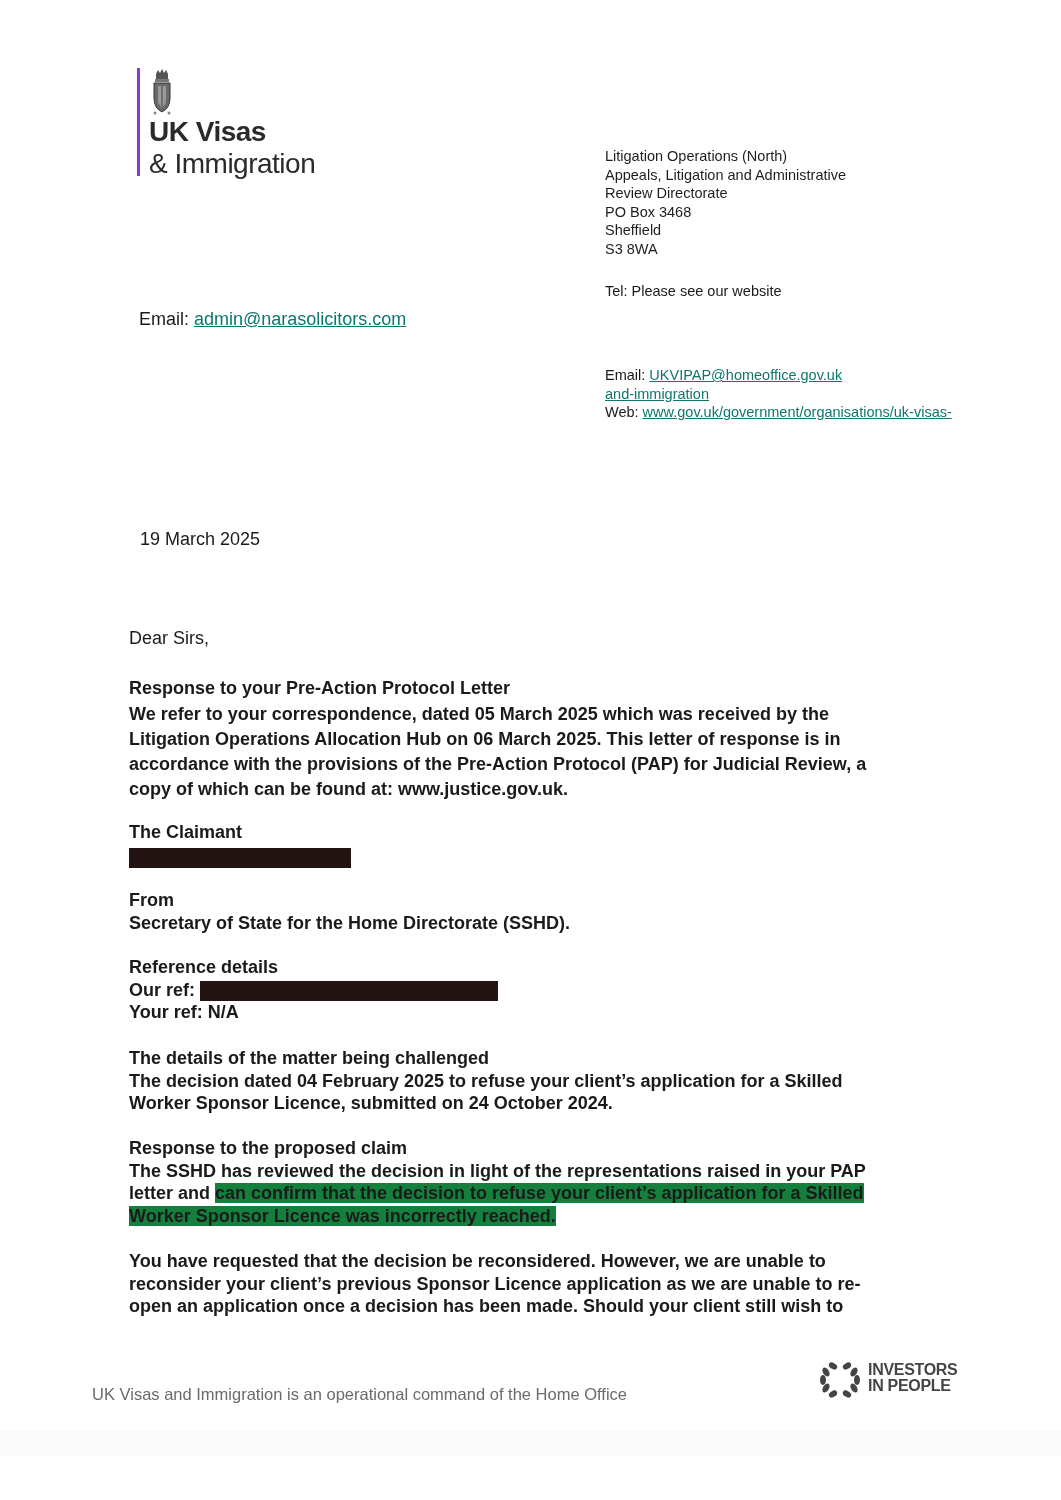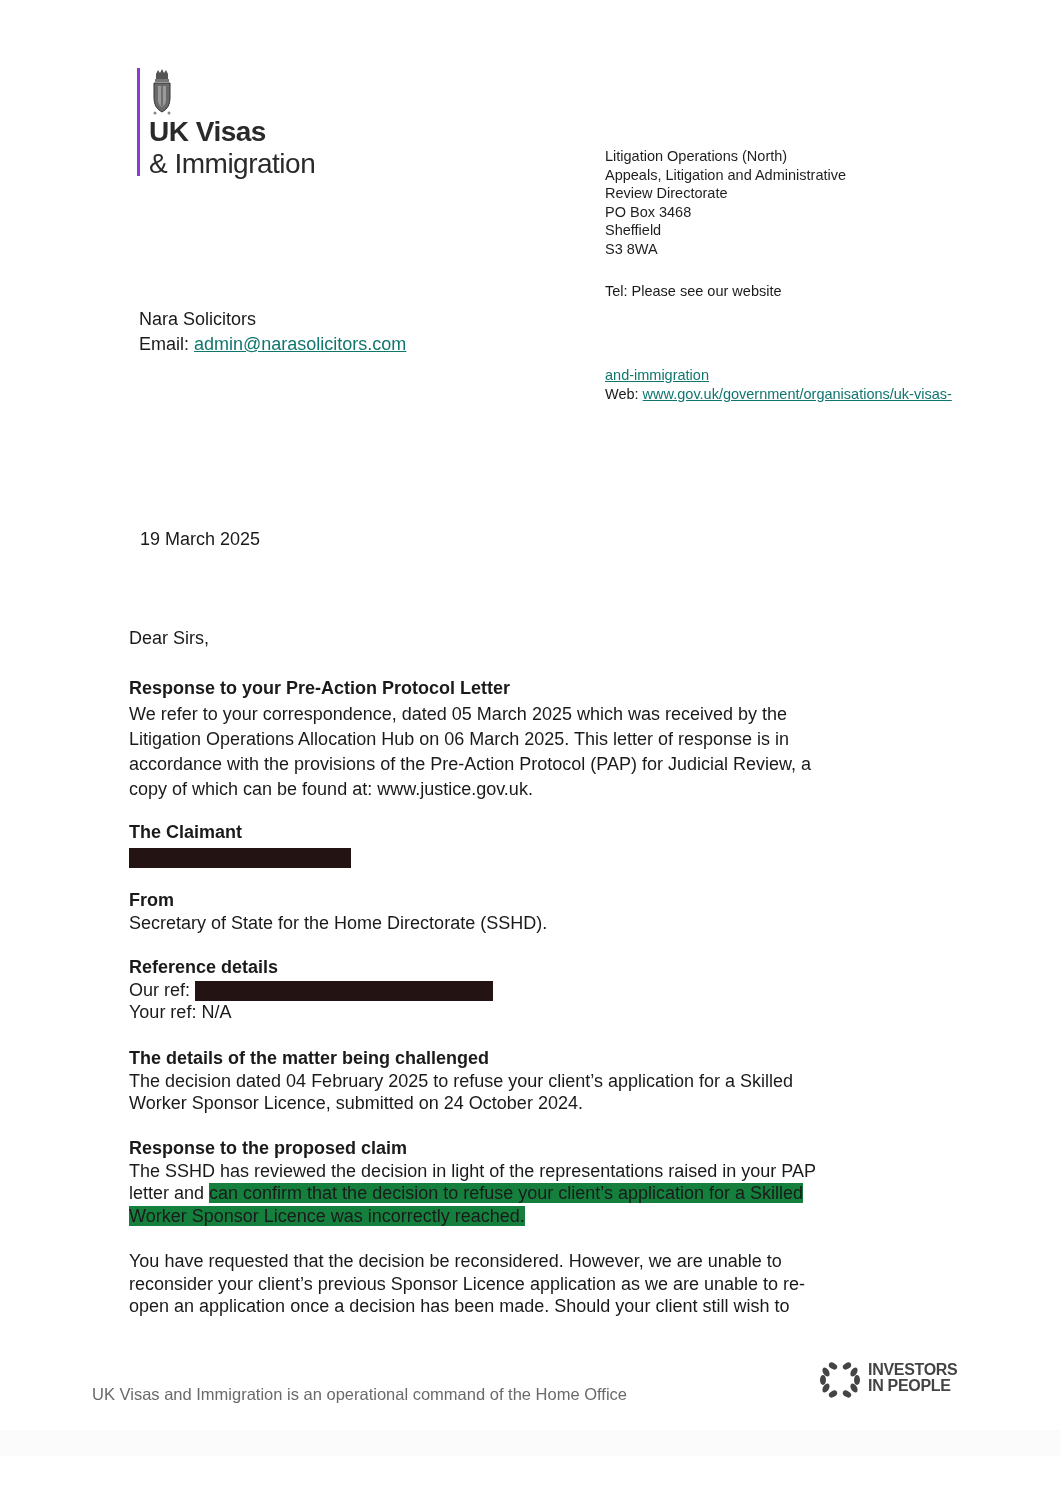--- a/index.html
+++ b/index.html
@@ -19,21 +19,21 @@
   a.lnk { color: #0f766e; text-decoration: underline; }
 
   .recipient { left: 139px; top: 307px; font-size: 18px; line-height: 25px; }
   .recipient div { white-space: nowrap; }
 
   .date { left: 140px; top: 529px; font-size: 18px; white-space: nowrap; }
   .salutation { left: 129px; top: 628px; font-size: 18px; white-space: nowrap; }
 
   .body-block { left: 129px; width: 760px; font-size: 18px; line-height: 22.5px; }
   .heading { font-weight: bold; }
-  .para { white-space: nowrap; }
+  .para { white-space: nowrap; font-weight: bold; }
   .redact { display: inline-block; background: #231312; vertical-align: middle; }
   .hl { background: #15803d; }
 
   .footer-text { left: 92px; top: 1385px; font-size: 16.5px; color: #6a6a6a; white-space: nowrap; }
   .iip { left: 818px; top: 1360px; }
   .iip-text { position: absolute; left: 50px; top: 2px; font-size: 16px; line-height: 16px; font-weight: bold; color: #444; letter-spacing: -0.3px; white-space: nowrap; }
   .footer-band { left: 0; top: 1430px; width: 1061px; height: 26px; background: #fbfbfb; }
 </style>
 </head>
 <body>
@@ -57,26 +57,26 @@
   <div>Litigation Operations (North)</div>
   <div>Appeals, Litigation and Administrative</div>
   <div>Review Directorate</div>
   <div>PO Box 3468</div>
   <div>Sheffield</div>
   <div>S3 8WA</div>
 </div>
 <div class="abs tel">Tel: Please see our website</div>
 
 <div class="abs contact">
+  <div><span>Email: </span><a class="lnk">UKVIPAP@homeoffice.gov.uk</a></div>
   <div><a class="lnk">and-immigration</a></div>
   <div><span>Web: </span><a class="lnk">www.gov.uk/government/organisations/uk-visas-</a></div>
 </div>
 
 <div class="abs recipient">
-  <div>Nara Solicitors</div>
   <div><span>Email: </span><a class="lnk">admin@narasolicitors.com</a></div>
 </div>
 
 <div class="abs date">19 March 2025</div>
 <div class="abs salutation">Dear Sirs,</div>
 
 <div class="abs body-block" style="top:677px;">
   <div class="heading">Response to your Pre-Action Protocol Letter</div>
   <div class="para" style="margin-top:3px">We refer to your correspondence, dated 05 March 2025 which was received by the</div>
   <div class="para" style="margin-top:2.5px">Litigation Operations Allocation Hub on 06 March 2025. This letter of response is in</div>

